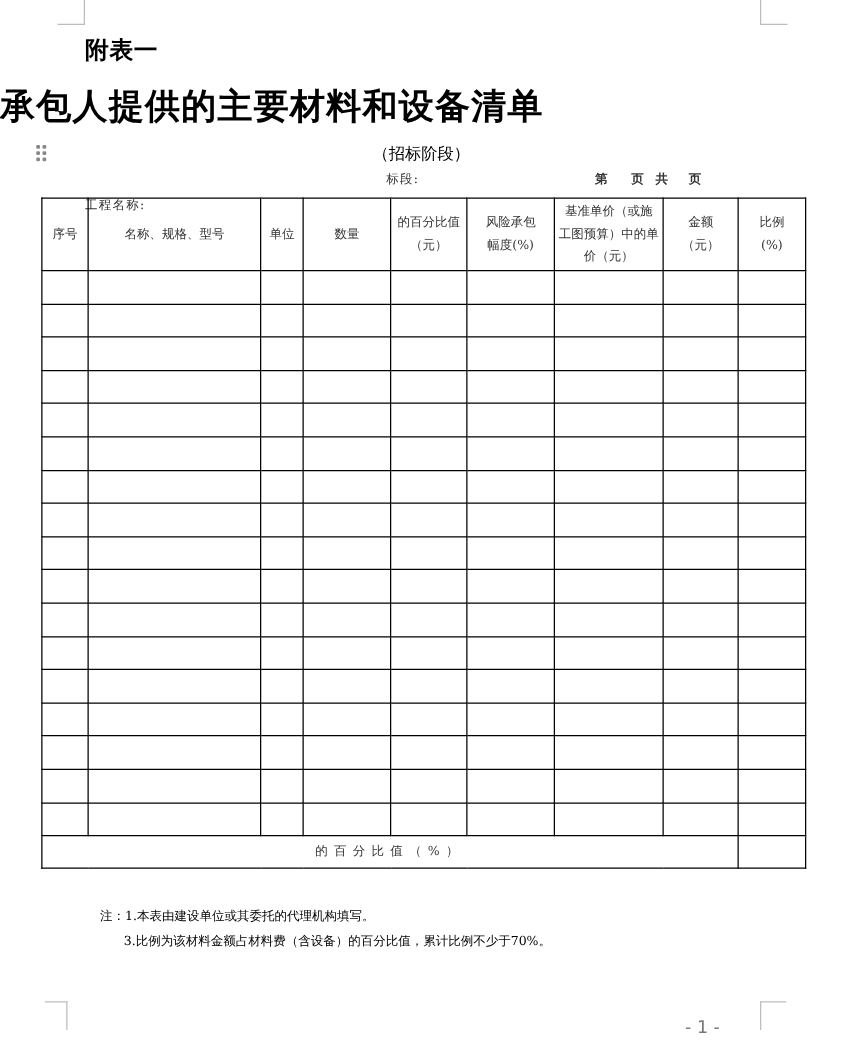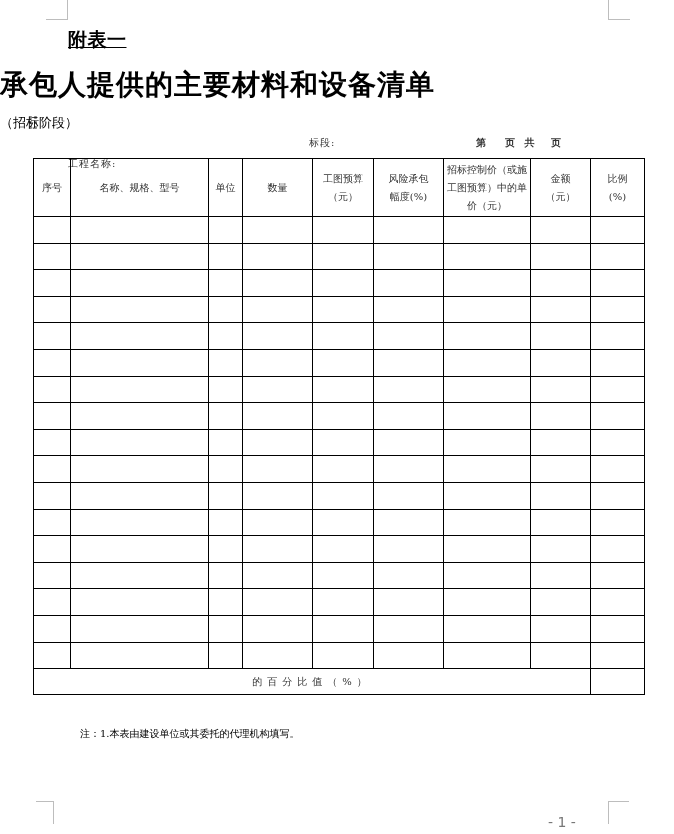--- a/index.html
+++ b/index.html
@@ -8,35 +8,35 @@
     font-family: "DejaVu Serif", "Liberation Serif", serif; color:#000;
   }
   .corner { position:absolute; border-color:#bdbdbd; border-style:solid; width:0; height:0; }
   .c-tl { left:46px; top:0px; width:21px; height:19px; border-width:0 1px 1px 0; }
   .c-tr { left:608px; top:0px; width:21px; height:19px; border-width:0 0 1px 1px; }
   .c-bl { left:36px; top:801px; width:17px; height:22px; border-width:1px 1px 0 0; }
   .c-br { left:608px; top:801px; width:20px; height:22px; border-width:1px 0 0 1px; }
 
   .appendix-label {
     position:absolute; left:68px; top:27px; font-size:19px; font-weight:bold;
-    font-family: "DejaVu Sans", "Liberation Sans", sans-serif; letter-spacing:0.5px;text-decoration:underline;
+    font-family: "DejaVu Sans", "Liberation Sans", sans-serif; letter-spacing:0.5px;
   }
   .doc-title {
     position:absolute; left:0; width:674px; top:66px; text-align:left;
     font-size:28px; font-weight:bold; letter-spacing:1px;
     font-family: "DejaVu Serif", "Liberation Serif", serif;
   }
   .drag-handle {
     position:absolute; left:29px; top:116px; width:10px; height:14px;
     display:grid; grid-template-columns:repeat(2,3px); grid-template-rows:repeat(3,3px); gap:2px;
     cursor:move;
   }
   .drag-handle span { width:3px; height:3px; background:#888; border-radius:1px; display:block; }
   .stage {
-    position:absolute; left:0; width:674px; top:114px; font-size:13px;
+    position:absolute; left:0; width:674px; top:114px; text-align:center; font-size:13px;
   }
   .meta { position:absolute; top:136px; font-size:10px; color:#333; letter-spacing:1px; }
   .meta-project { left:68px;margin-top:21px; }
   .meta-section { left:309px; }
   .meta-page { left:476px; letter-spacing:0;font-weight:bold; }
   .meta-page span { display:inline-block; }
 
   table.list {
     position:absolute; left:33px; top:158px; border-collapse:collapse; table-layout:fixed;
     width:611px;
@@ -97,29 +97,29 @@
       <col style="width:60px">
       <col style="width:54px">
   </colgroup>
   <thead>
     <tr>
       <th>序号</th>
       <th>名称、规格、型号</th>
       <th>单位</th>
       <th>数量</th>
       <th>
-        <div>工图预算</div>
+        <div>的百分比值</div>
         <div>（元）</div>
       </th>
       <th>
         <div>风险承包</div>
         <div>幅度(%)</div>
       </th>
       <th>
-        <div>招标控制价（或施</div>
+        <div>基准单价（或施</div>
         <div>工图预算）中的单</div>
         <div>价（元）</div>
       </th>
       <th>
         <div>金额</div>
         <div>（元）</div>
       </th>
       <th>
         <div>比例</div>
         <div>(%)</div>
@@ -316,15 +316,16 @@
       </tr>
       <tr class="summary">
       <td colspan="8">的百分比值（%）</td>
       <td></td>
     </tr>
   </tbody>
 </table>
 
 <div class="notes">
   <div class="n1">注：1.本表由建设单位或其委托的代理机构填写。</div>
+  <div class="n3">3.比例为该材料金额占材料费（含设备）的百分比值，累计比例不少于70%。</div>
 </div>
 
 <div class="page-num">- 1 -</div>
 
 </body></html>

